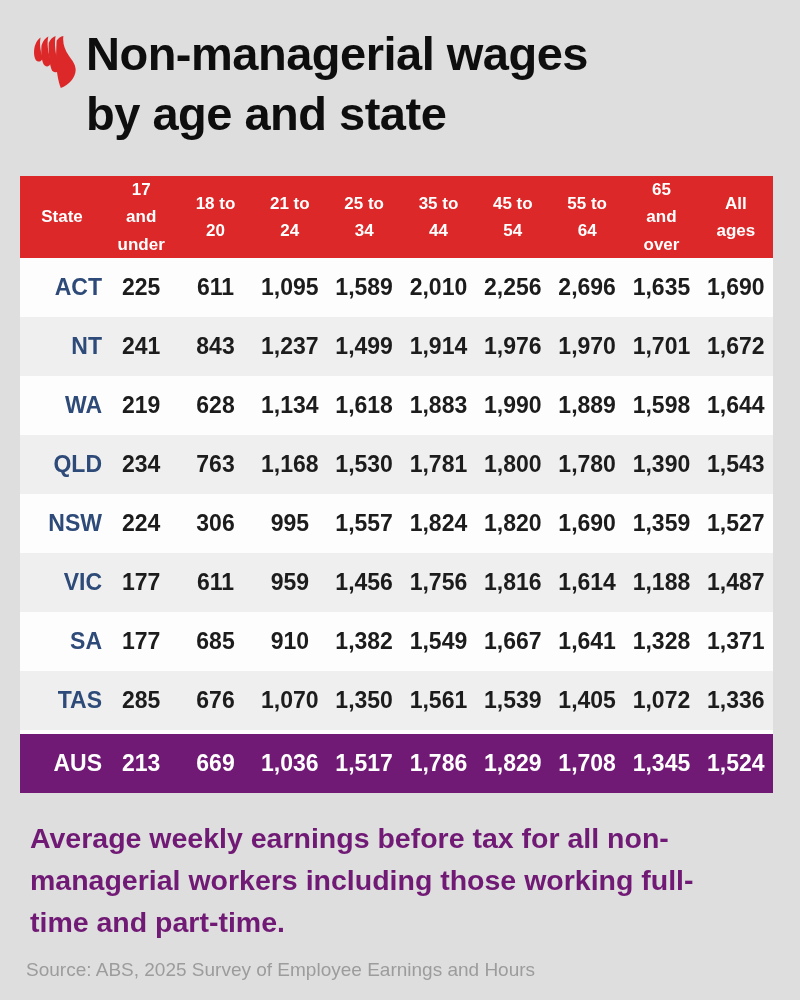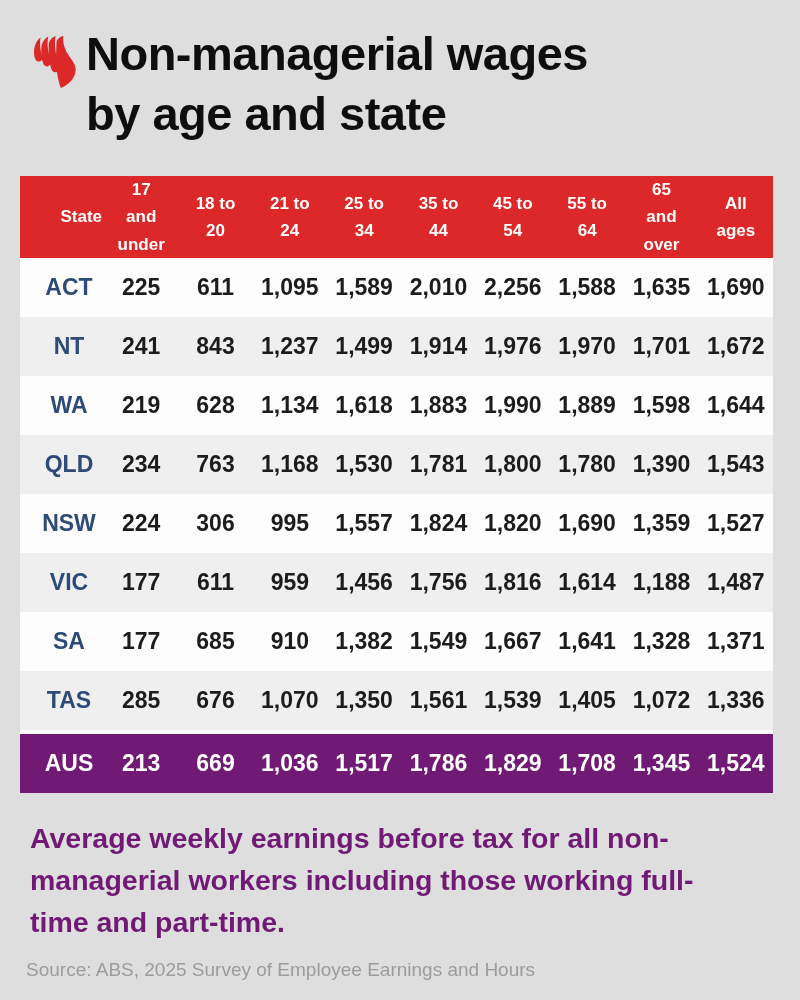--- a/index.html
+++ b/index.html
@@ -25,27 +25,27 @@
   table{
     border-collapse:collapse;table-layout:fixed;
     margin:32px 0 0 20px;width:753px;
   }
   thead th{
     background:#dc2828;color:#ffffff;
     font-size:17px;font-weight:bold;text-align:center;vertical-align:middle;
     white-space:pre-line;line-height:1.6;
     height:82px;padding:0 2px;
   }
-  thead th:first-child{text-align:right;width:80px;}
+  thead th:first-child{text-align:center;width:80px;}
   tbody td{
     height:59px;text-align:center;vertical-align:middle;
     font-size:23px;font-weight:bold;color:#1c1c1c;
     padding:0 2px;
   }
-  tbody td:first-child{text-align:center;padding-left:16px;color:#2d4a78;}
+  tbody td:first-child{text-align:right;padding-left:16px;color:#2d4a78;}
   tbody tr:nth-child(odd){background:#fdfdfd;}
   tbody tr:nth-child(even){background:#efefef;}
   tbody tr.dark-row{background:#701a75;border-top:4px solid #fdfdfd;}
   tbody tr.dark-row td{color:#ffffff;}
 
   
   .note{
     margin:24px 30px 0 30px;width:722px;
     font-size:28.5px;line-height:42px;font-weight:bold;color:#701a75;
   }
@@ -102,21 +102,21 @@
     </thead>
     <tbody>
         <tr>
           <td>ACT</td>
           <td>225</td>
           <td>611</td>
           <td>1,095</td>
           <td>1,589</td>
           <td>2,010</td>
           <td>2,256</td>
-          <td>1,588</td>
+          <td>2,696</td>
           <td>1,635</td>
           <td>1,690</td>
         </tr>
         <tr>
           <td>NT</td>
           <td>241</td>
           <td>843</td>
           <td>1,237</td>
           <td>1,499</td>
           <td>1,914</td>

